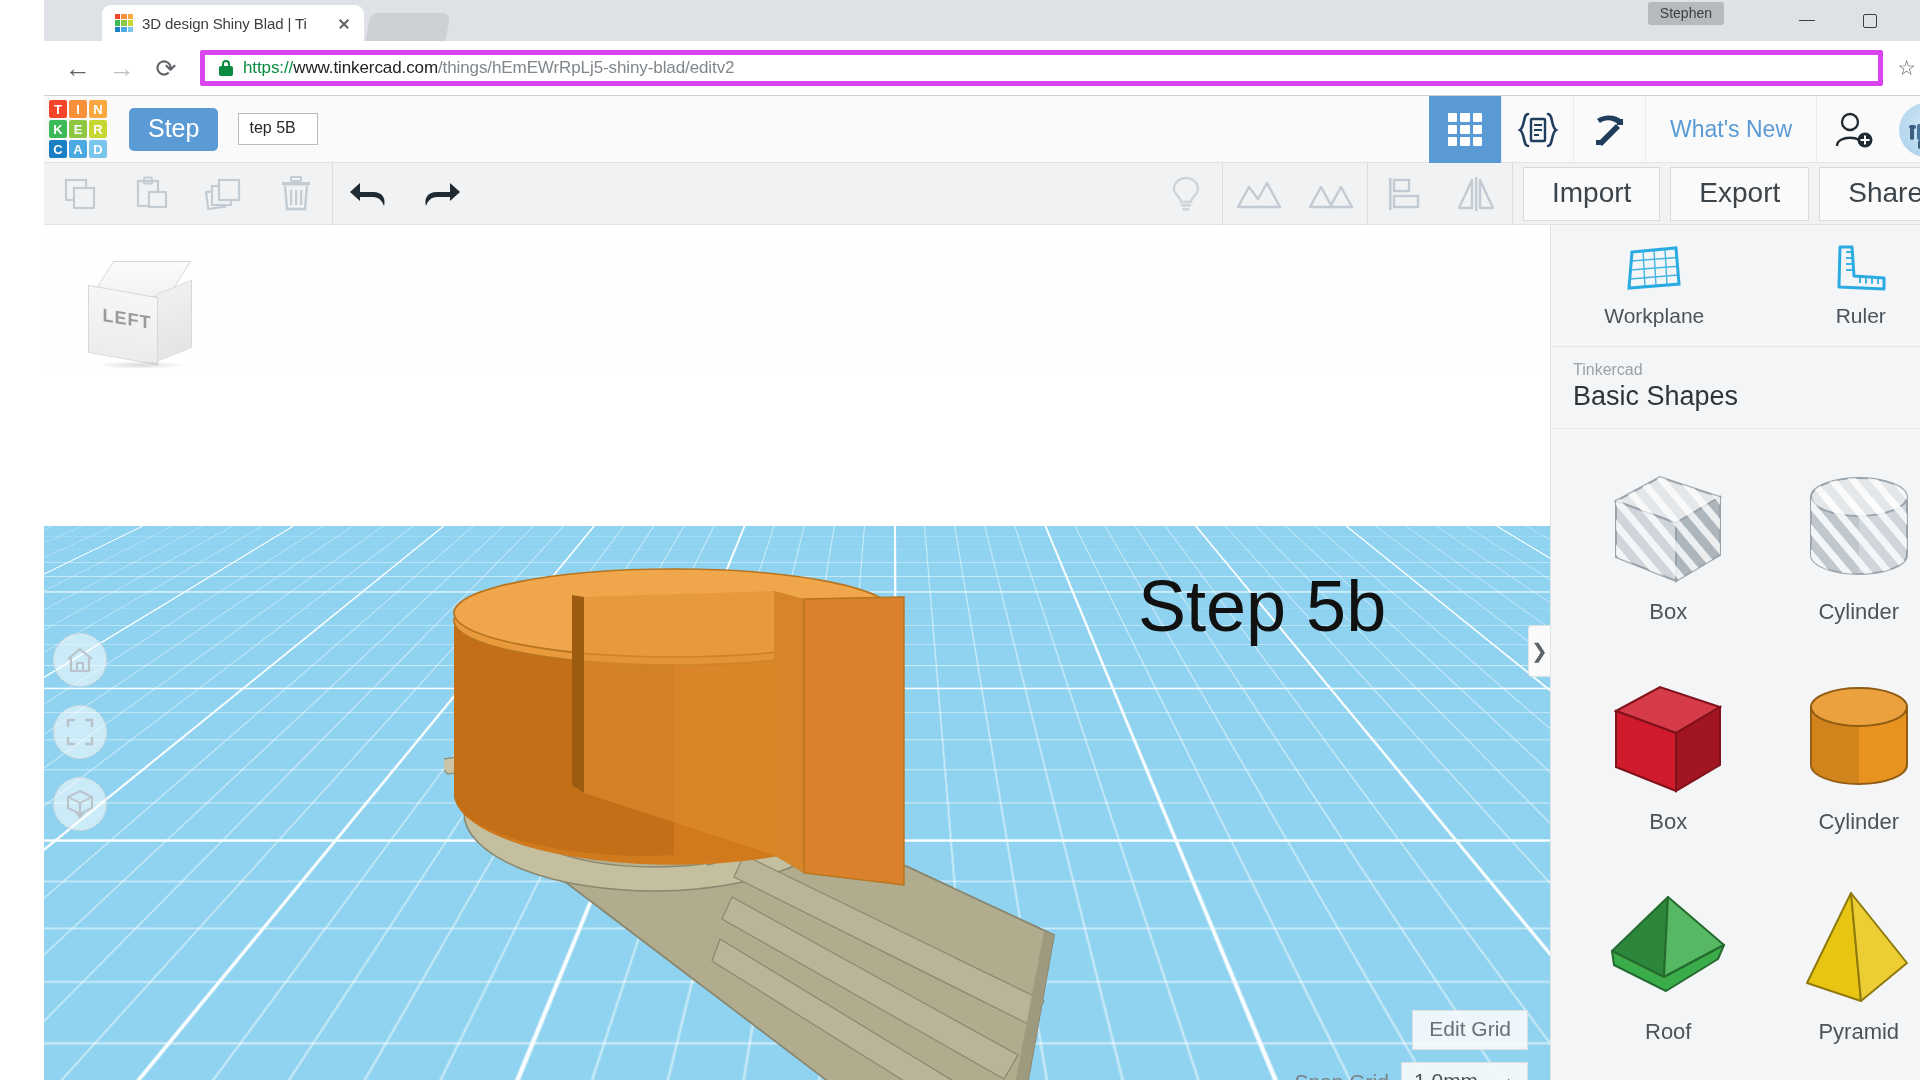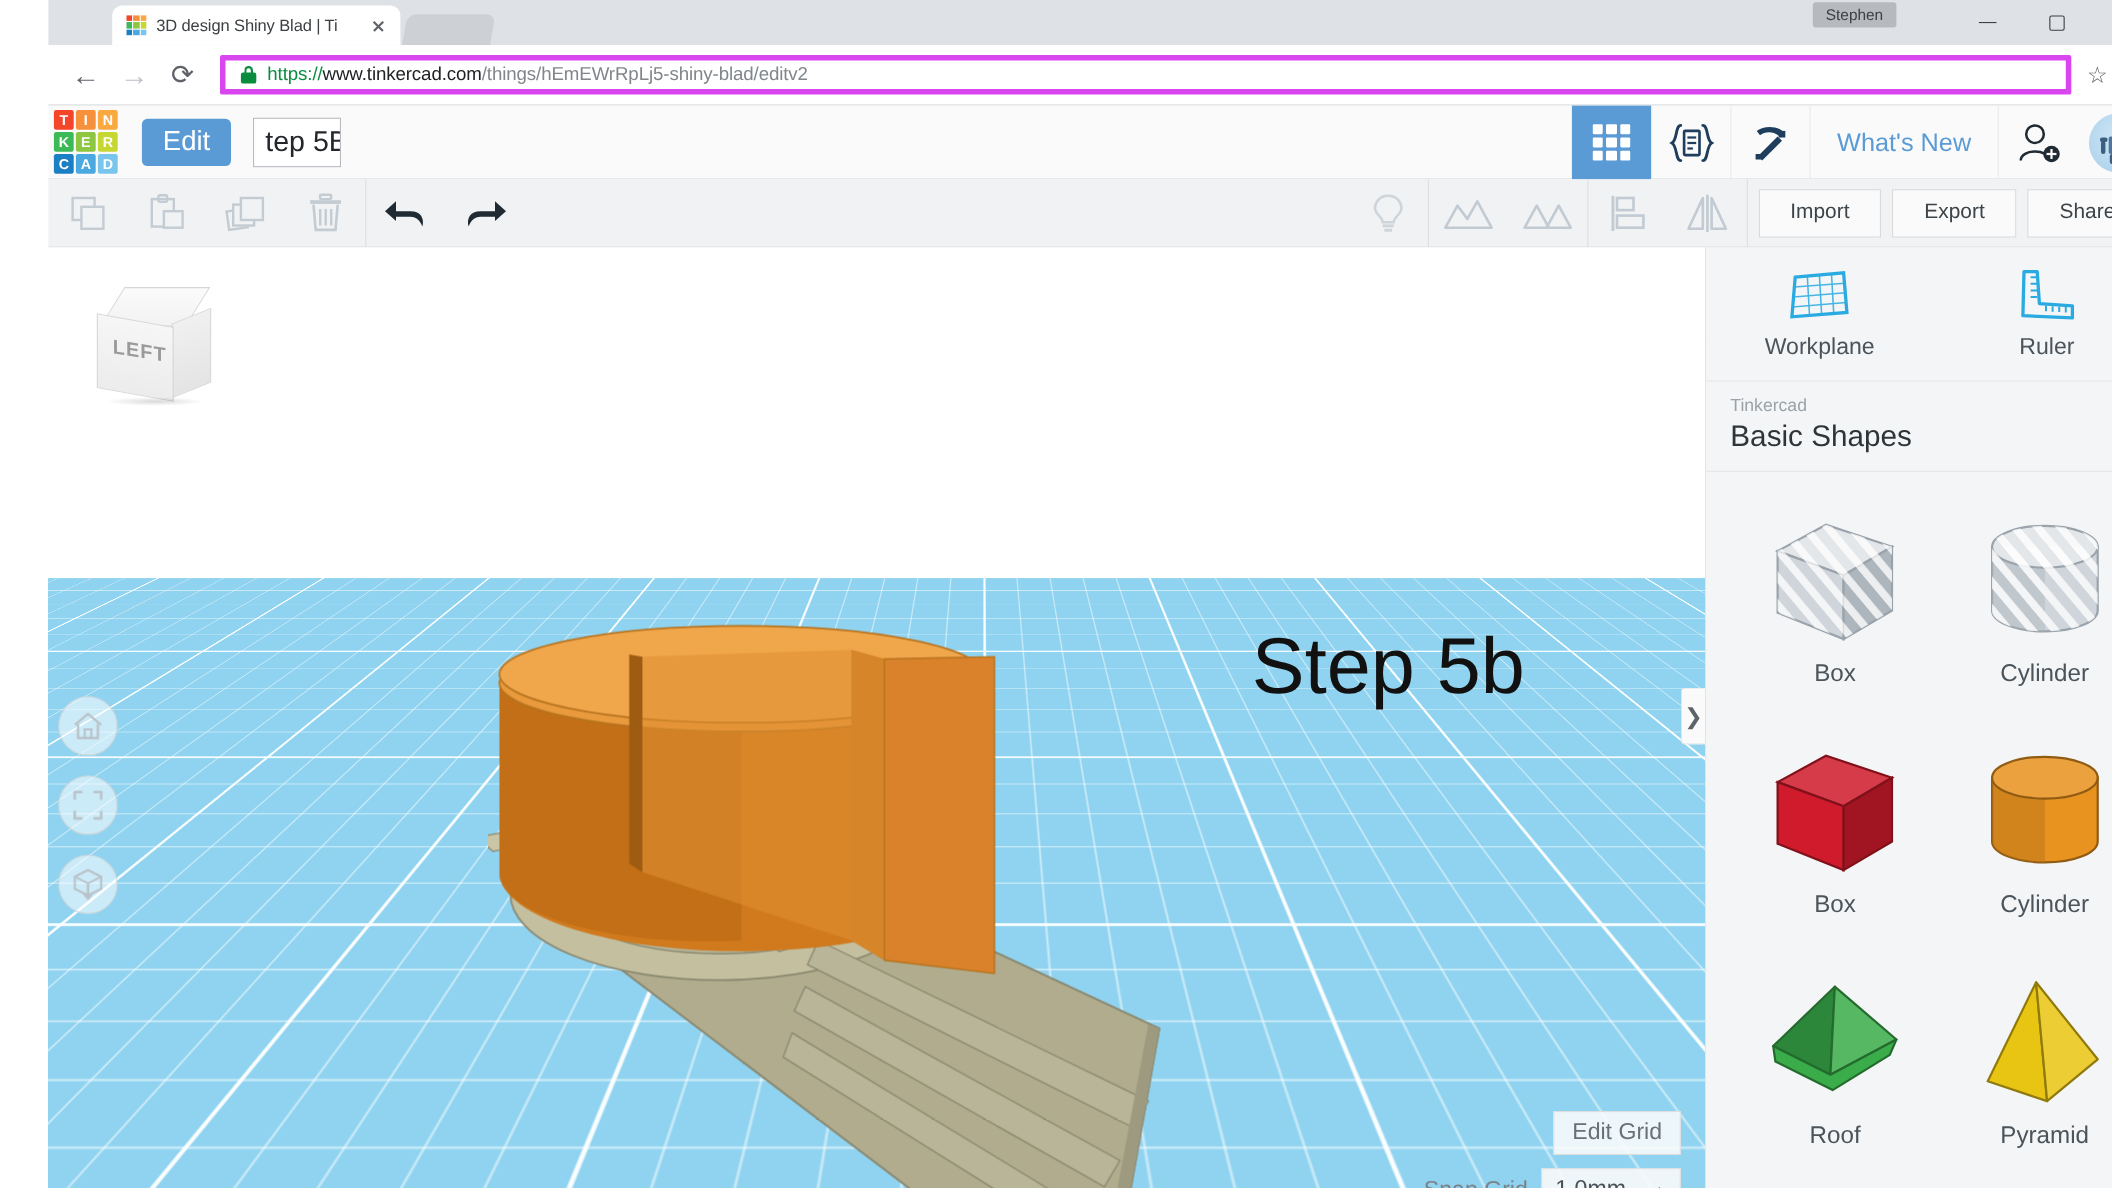--- a/index.html
+++ b/index.html
@@ -106,21 +106,21 @@
     display: flex; align-items: center; justify-content: center;
     color: #fff; font-size: 13px; font-weight: bold; border-radius: 2px;
     font-family: "Liberation Sans", sans-serif;
   }
   .beta-chip {
     margin-left: 22px; background: #5b9bd5; color: #fff;
     font-size: 25px; padding: 6px 19px 8px; border-radius: 5px;
   }
   .design-name {
     margin-left: 20px; border: 1px solid #b8bcc0; background:#fff;
-    font-size: 26px; color: #23262a; padding: 5px 10px 7px; width: 80px;
+    font-size: 16px; color: #23262a; padding: 5px 10px 7px; width: 80px;
     overflow:hidden; white-space:nowrap;
   }
   .tc-header-right { position: absolute; right: 0; top: 0; height: 67px; display: flex; align-items: stretch; }
   .hdr-icon-btn {
     width: 72px; display: flex; align-items: center; justify-content: center;
     border-left: 1px solid #e8eaec;
   }
   .hdr-icon-btn.active { background: #5b9bd5; border-left: none; }
   .grid9 { display: grid; grid-template-columns: repeat(3,1fr); grid-template-rows: repeat(3,1fr); gap: 3px; width: 34px; height: 34px;}
   .grid9 i { background: #fff; display: block; border-radius: 1px;}
@@ -140,21 +140,21 @@
     height: 62px; background: #f1f2f3; border-bottom: 1px solid #e0e2e4;
     display: flex; align-items: center; position: relative;
   }
   .tb-group { display: flex; align-items: center; height: 62px; }
   .tb-btn { width: 72px; height: 62px; display:flex; align-items:center; justify-content:center; }
   .tb-sep { width: 1px; height: 62px; background: #dcdee0; }
   .tb-spacer { flex: 1; }
   .tb-right { display: flex; align-items: center; margin-right: 12px; gap: 0px;}
   .tc-action-btn {
     background: #fafafa; border: 1px solid #d8dadc; color: #3c4449;
-    font-size: 19px; padding: 9px 28px 11px; margin-left: 10px;
+    font-size: 28px; padding: 9px 28px 11px; margin-left: 10px;
   }
 
   
   .tc-main { display: flex; height: 895px; position: relative; }
   .viewport {
     flex: 1; position: relative; overflow: hidden;
     background: linear-gradient(#ffffff 0%, #ffffff 34%, #f7fbfe 34.5%, #f7fbfe 100%);
   }
 
   
@@ -358,21 +358,21 @@
         <span style="background: rgb(244, 69, 42);">T</span>
         <span style="background: rgb(247, 144, 58);">I</span>
         <span style="background: rgb(249, 169, 64);">N</span>
         <span style="background: rgb(61, 186, 87);">K</span>
         <span style="background: rgb(141, 198, 64);">E</span>
         <span style="background: rgb(198, 215, 49);">R</span>
         <span style="background: rgb(27, 127, 196);">C</span>
         <span style="background: rgb(74, 169, 224);">A</span>
         <span style="background: rgb(121, 198, 236);">D</span>
       </div>
-    <div class="beta-chip">Edit</div>
+    <div class="beta-chip">Step</div>
     <div class="design-name">tep 5B</div>
 
     <div class="tc-header-right">
       <div class="hdr-icon-btn active">
         <span class="grid9">
             <i></i>
             <i></i>
             <i></i>
             <i></i>
             <i></i>

